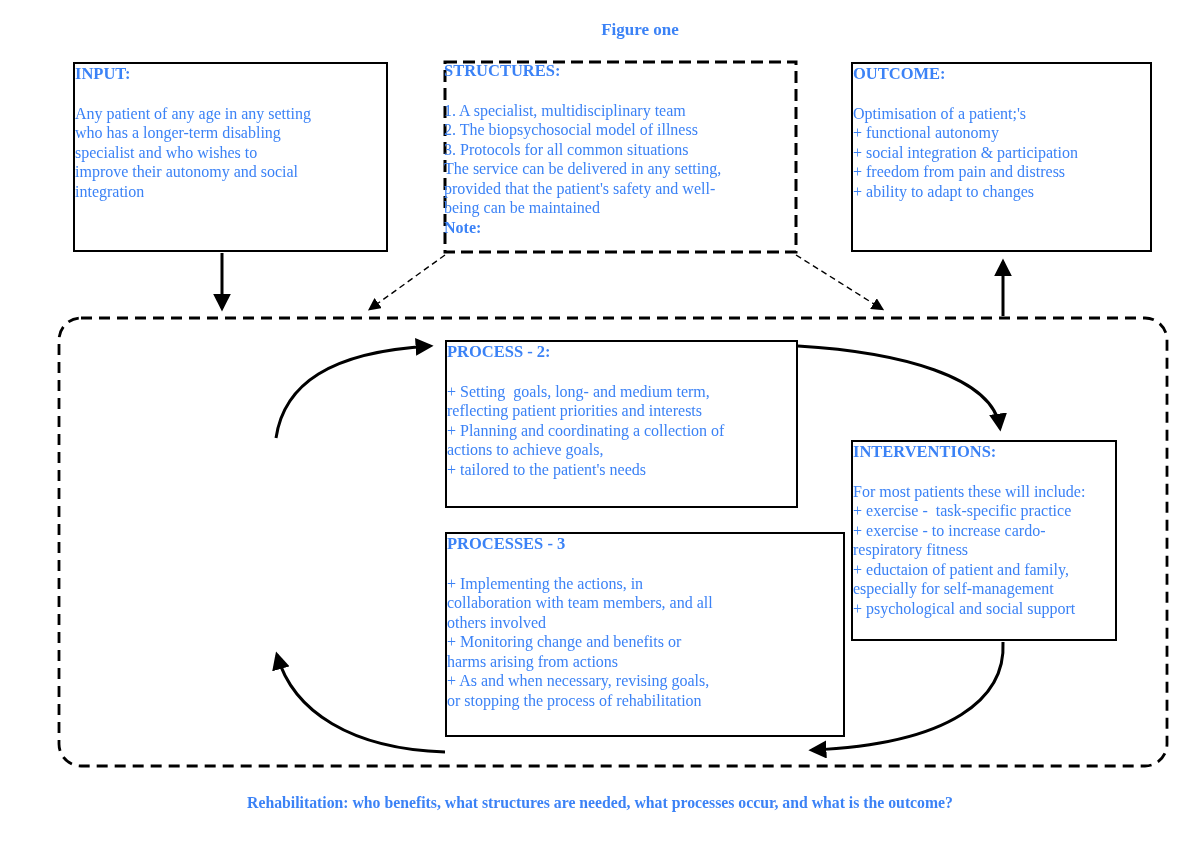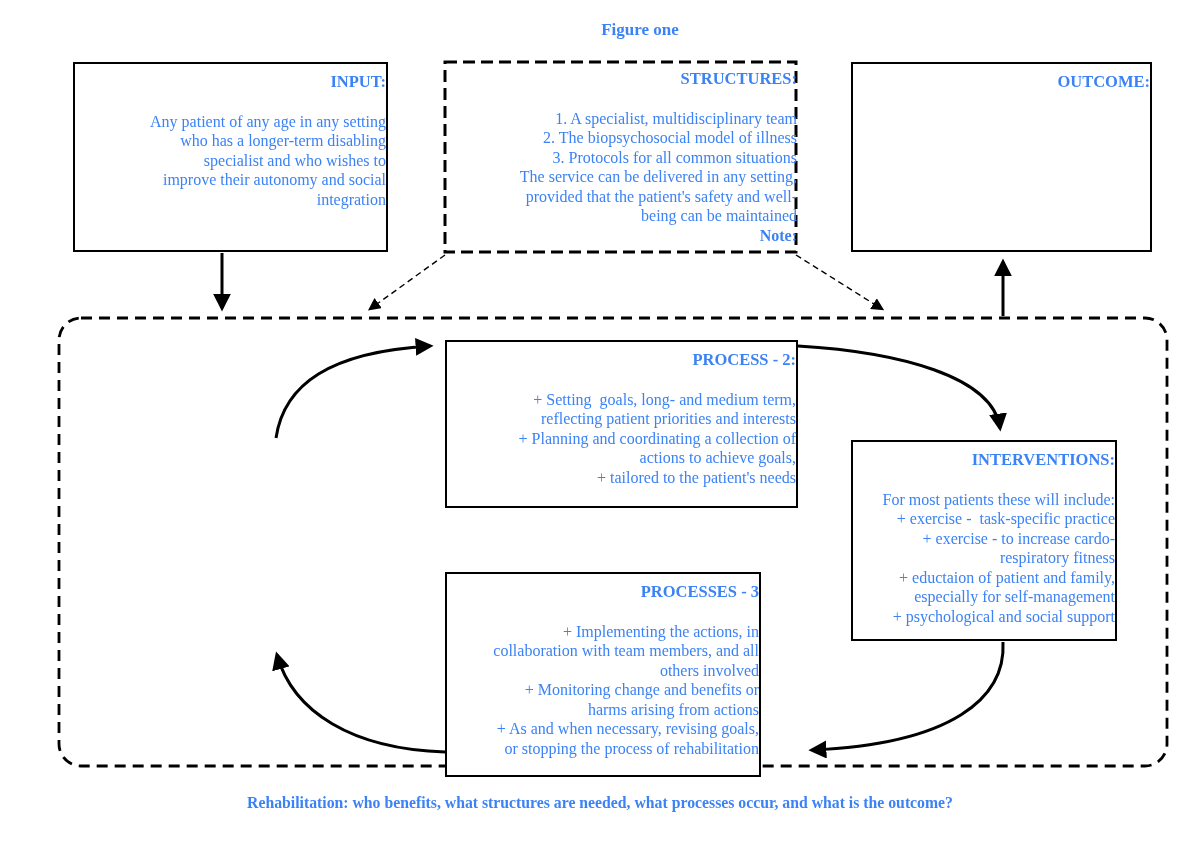--- a/index.html
+++ b/index.html
@@ -29,24 +29,24 @@
     left: 640px;
     top: 20px;
     transform: translateX(-50%);
     font-weight: bold;
     font-size: 17px;
     white-space: nowrap;
   }
   .box {
     position: absolute;
     box-sizing: border-box;
-    text-align: right;
+    text-align: left;
     font-size: 16px;
     line-height: 19.5px;
-    padding-top: 8px;
+    padding-top: 0;
     background: #ffffff;
   }
   .box.solid {
     border: 2px solid #000000;
   }
   .box.borderless {
     background: transparent;
   }
   .box-title {
     font-weight: bold;
@@ -122,20 +122,25 @@
 2. The biopsychosocial model of illness
 3. Protocols for all common situations</div>
     <div class="box-body">The service can be delivered in any setting,
 provided that the patient's safety and well-
 being can be maintained</div>
     <div class="box-body note-label">Note:</div>
   </div>
 
   <div class="box solid" style="left:851px; top:62px; width:301px; height:190px;">
     <div class="box-title">OUTCOME:</div>
+    <div class="box-body">Optimisation of a patient;'s
++ functional autonomy
++ social integration &amp; participation
++ freedom from pain and distress
++ ability to adapt to changes</div>
   </div>
 
   <div class="box solid" style="left:445px; top:340px; width:353px; height:168px;">
     <div class="box-title">PROCESS  - 2:</div>
     <div class="box-body">+ Setting  goals, long- and medium term,
 reflecting patient priorities and interests
 + Planning and coordinating a collection of
 actions to achieve goals,
 + tailored to the patient's needs</div>
   </div>
@@ -145,21 +150,21 @@
     <div class="box-title">INTERVENTIONS:</div>
     <div class="box-body">For most patients these will include:
 + exercise -  task-specific practice
 + exercise - to increase cardo-
 respiratory fitness
 + eductaion of patient and family,
 especially for self-management
 + psychological and social support</div>
   </div>
 
-  <div class="box solid" style="left:445px; top:572px; width:316px; height:205px;">
+  <div class="box solid" style="left:445px; top:532px; width:400px; height:205px;">
     <div class="box-title">PROCESSES - 3</div>
     <div class="box-body">+ Implementing the actions, in
 collaboration with team members, and all
 others involved
 + Monitoring change and benefits or
 harms arising from actions
 + As and when necessary, revising goals,
 or stopping the process of rehabilitation</div>
   </div>
 

